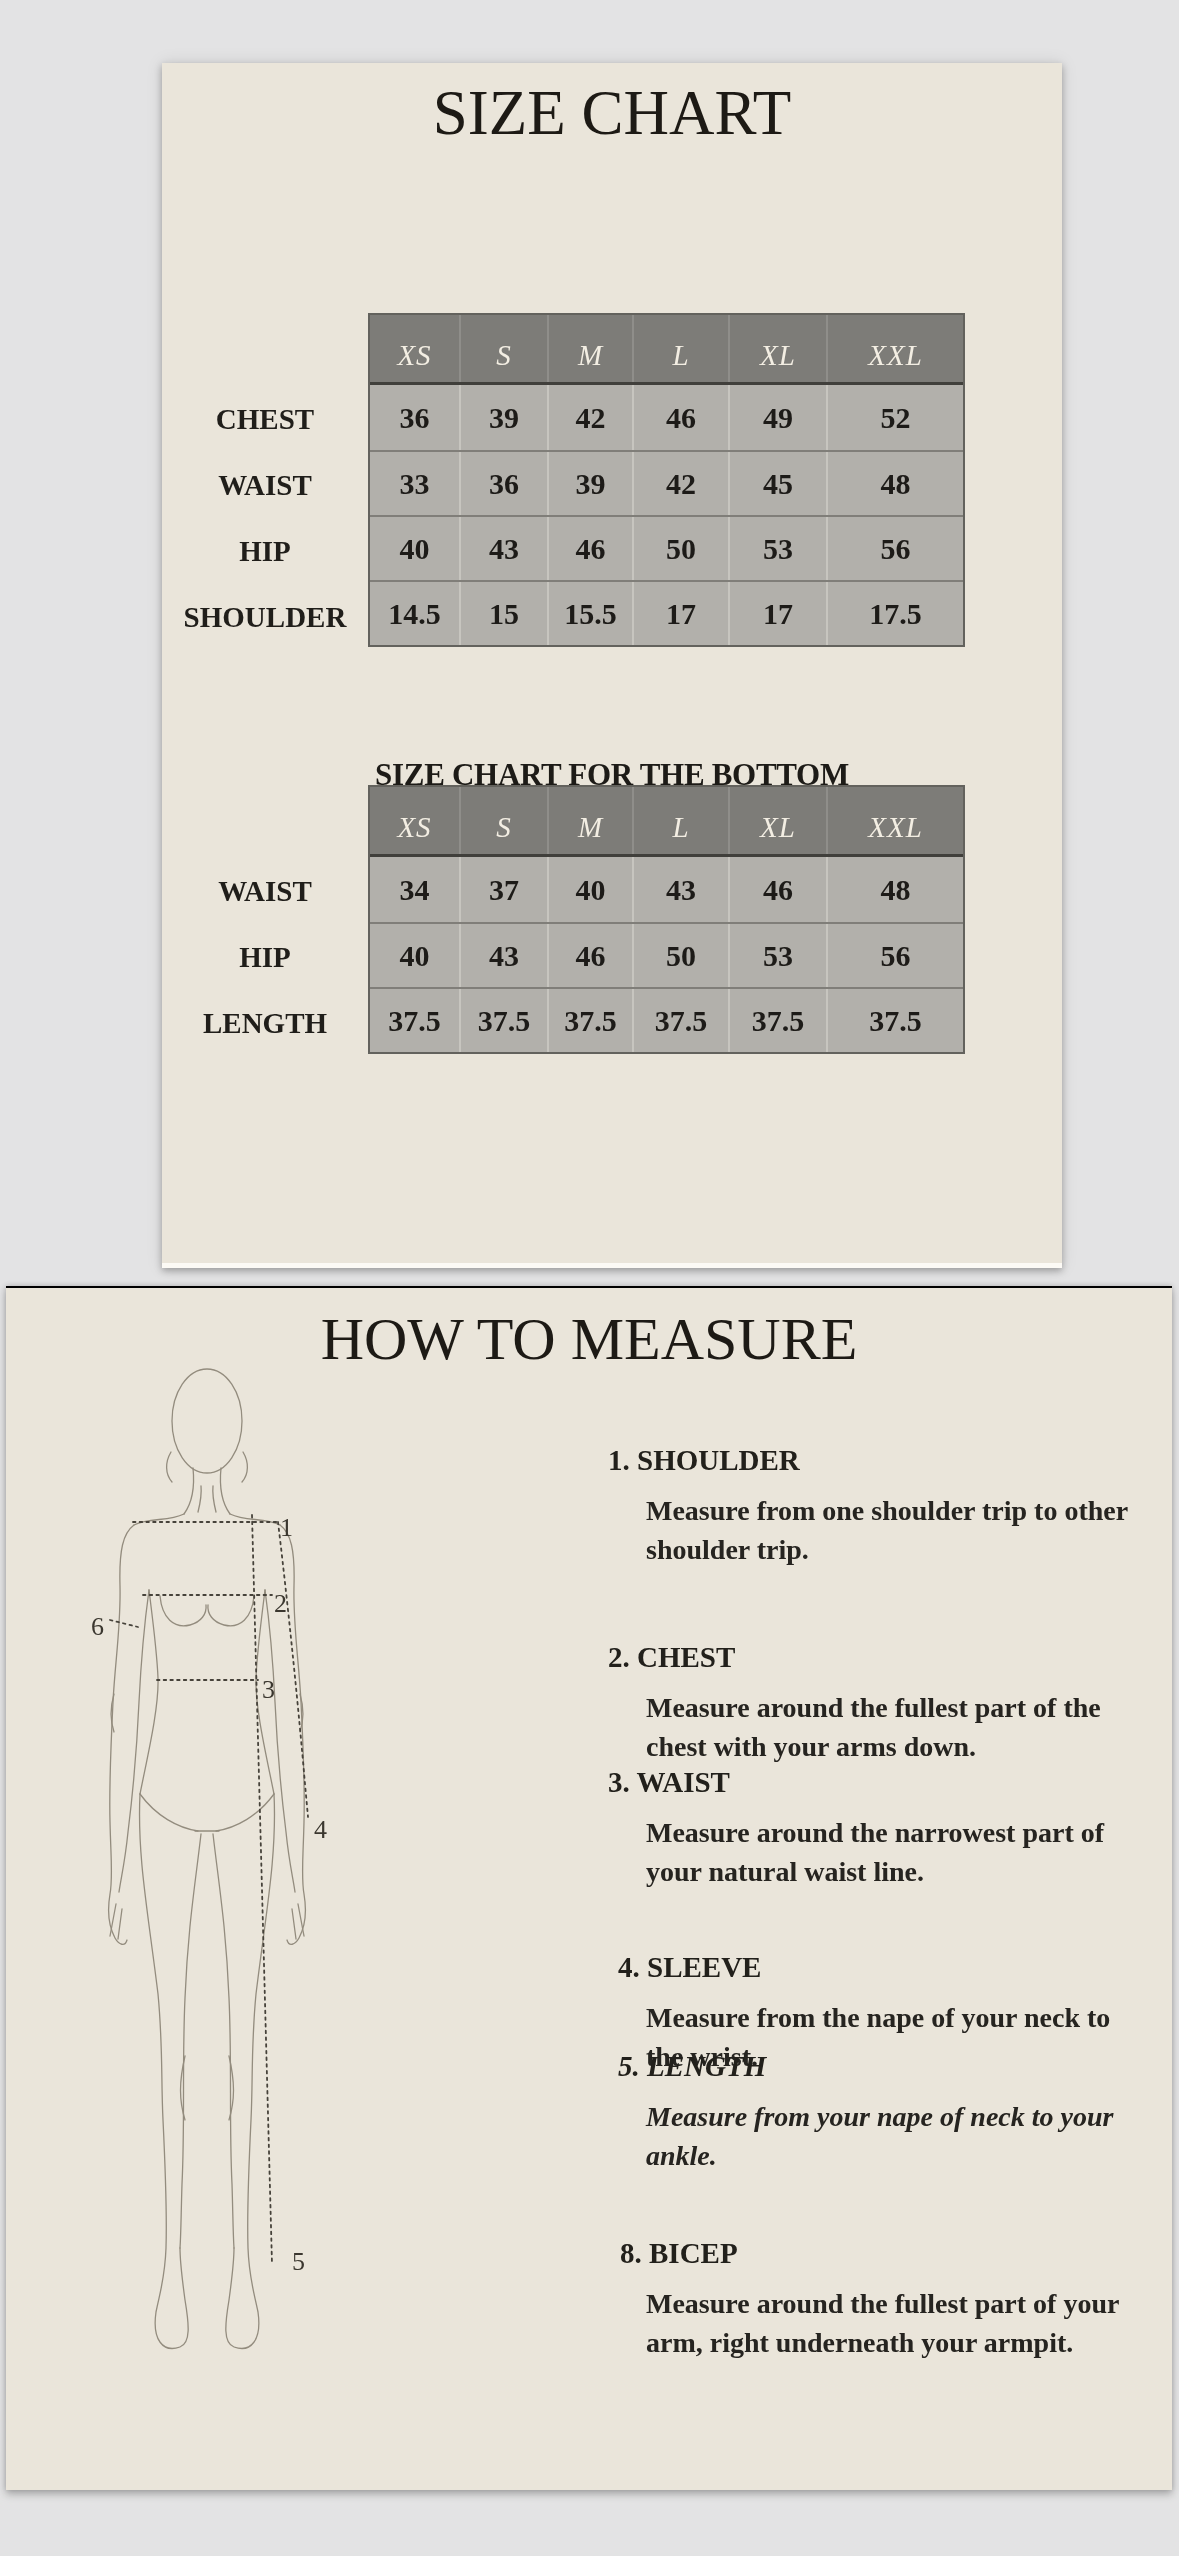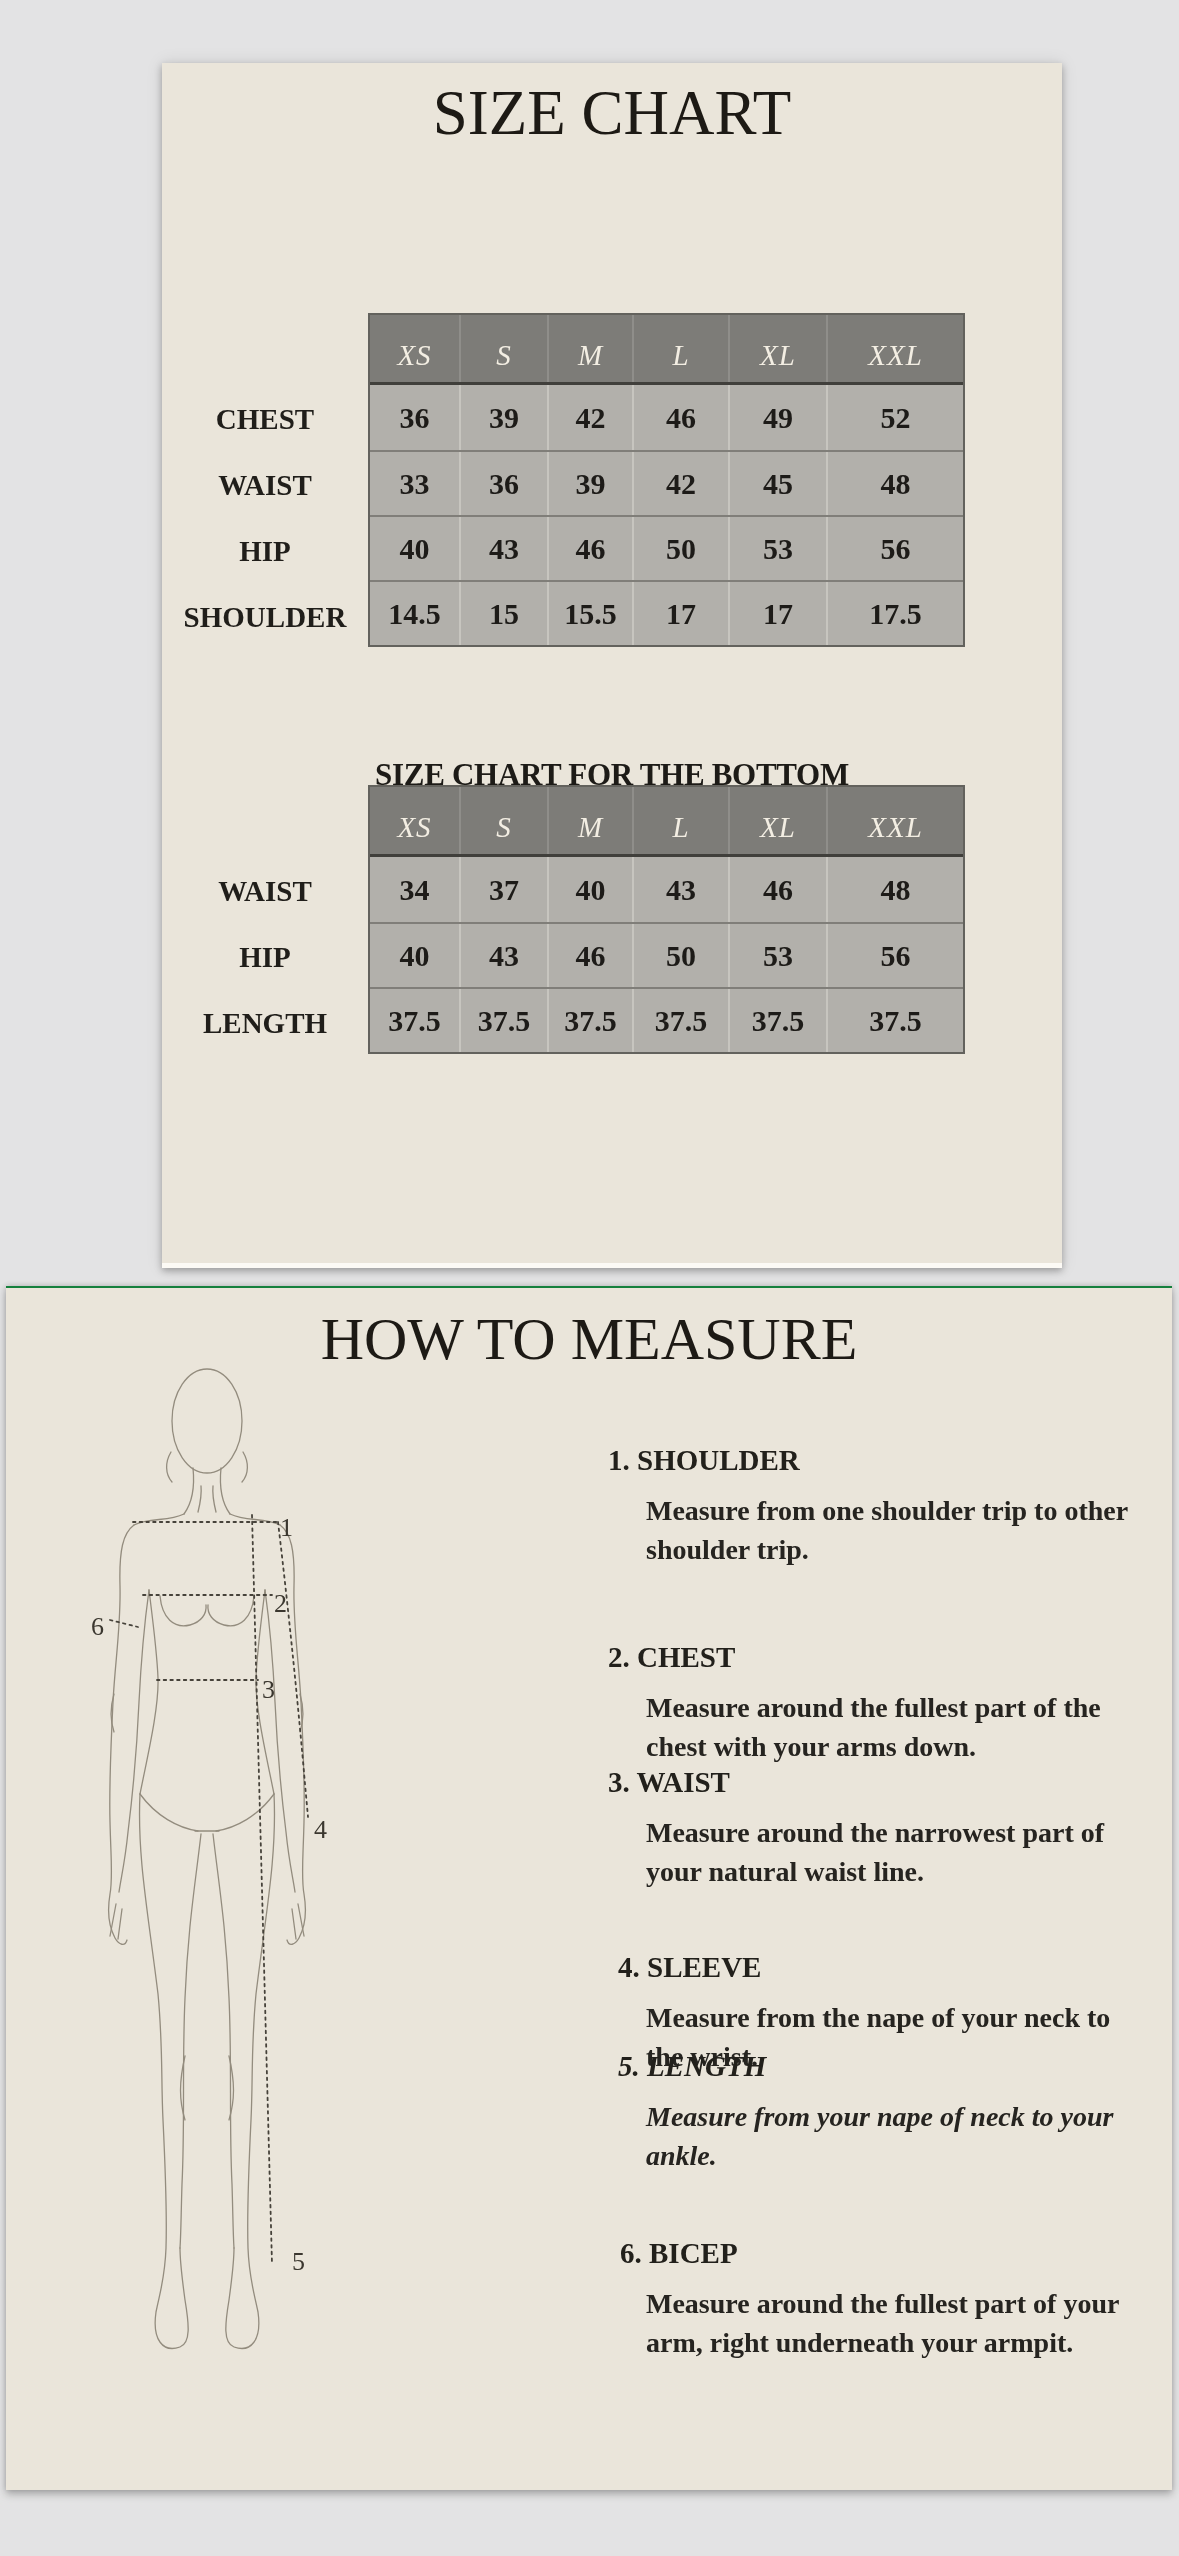--- a/index.html
+++ b/index.html
@@ -3,21 +3,21 @@
 <meta charset="utf-8">
 <style>
   html,body{margin:0;padding:0;}
   body{width:1179px;height:2556px;background:#e3e3e4;position:relative;overflow:hidden;
        font-family:"Liberation Serif","DejaVu Serif",serif;}
   .card{position:absolute;background:#eae5da;}
   #card-top{left:162px;top:63px;width:852px;height:1200px;
             border-bottom:5px solid #fcfaf5;
             box-shadow:0 3px 7px rgba(0,0,0,.28),0 0 16px rgba(0,0,0,.10);padding-left:48px;}
   #card-bottom{left:6px;top:1286px;width:1166px;height:1202px;
-            border-top:2px solid #15803d;
+            border-top:2px solid #000000;
             box-shadow:0 4px 8px rgba(0,0,0,.28),0 -1px 5px rgba(0,0,0,.12);}
   .big-title{position:absolute;left:0;width:100%;text-align:center;
              font-size:63px;font-weight:400;color:#1d1a15;letter-spacing:0px;
              line-height:1.1;white-space:nowrap;}
   #card-bottom .big-title{font-size:60px;}
   .section-title{position:absolute;left:0;width:100%;text-align:center;
              font-size:31px;font-weight:700;color:#1d1b17;letter-spacing:-0.3px;white-space:nowrap;}
   
   .stable{position:absolute;display:flex;}
   .labels-col{width:206px;display:grid;align-items:center;justify-items:center;}
@@ -227,17 +227,17 @@
     </div>
     <div class="m-item ind10" style="top:663px;">
       <h3>4. SLEEVE</h3>
       <p>Measure from the nape of your neck to the wrist.</p>
     </div>
     <div class="m-item ind10" style="top:762px;font-style:italic;">
       <h3>5. LENGTH</h3>
       <p>Measure from your nape of  neck to your ankle.</p>
     </div>
     <div class="m-item ind12" style="top:949px;">
-      <h3>6. BICEP</h3>
+      <h3>8. BICEP</h3>
       <p>Measure around the fullest part of your arm, right underneath your armpit.</p>
     </div>
   </div>
 </div>
 
 </body></html>

